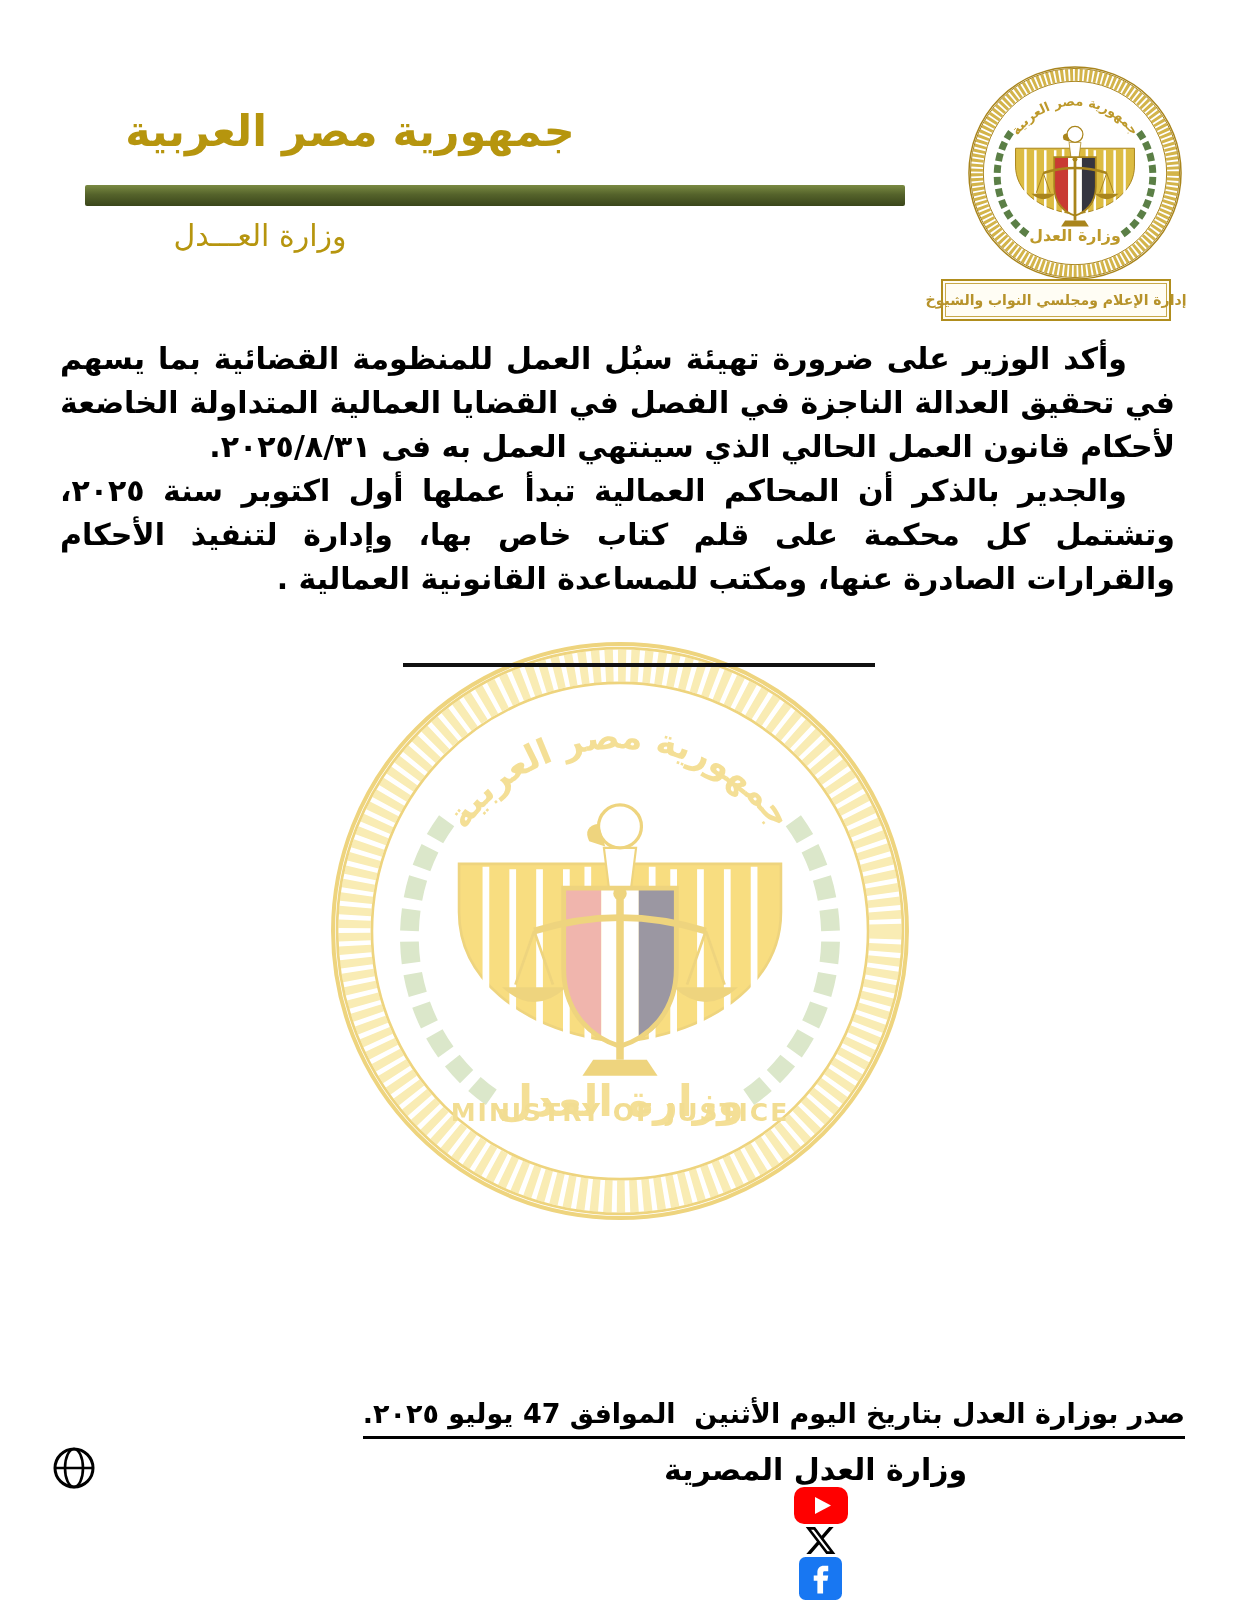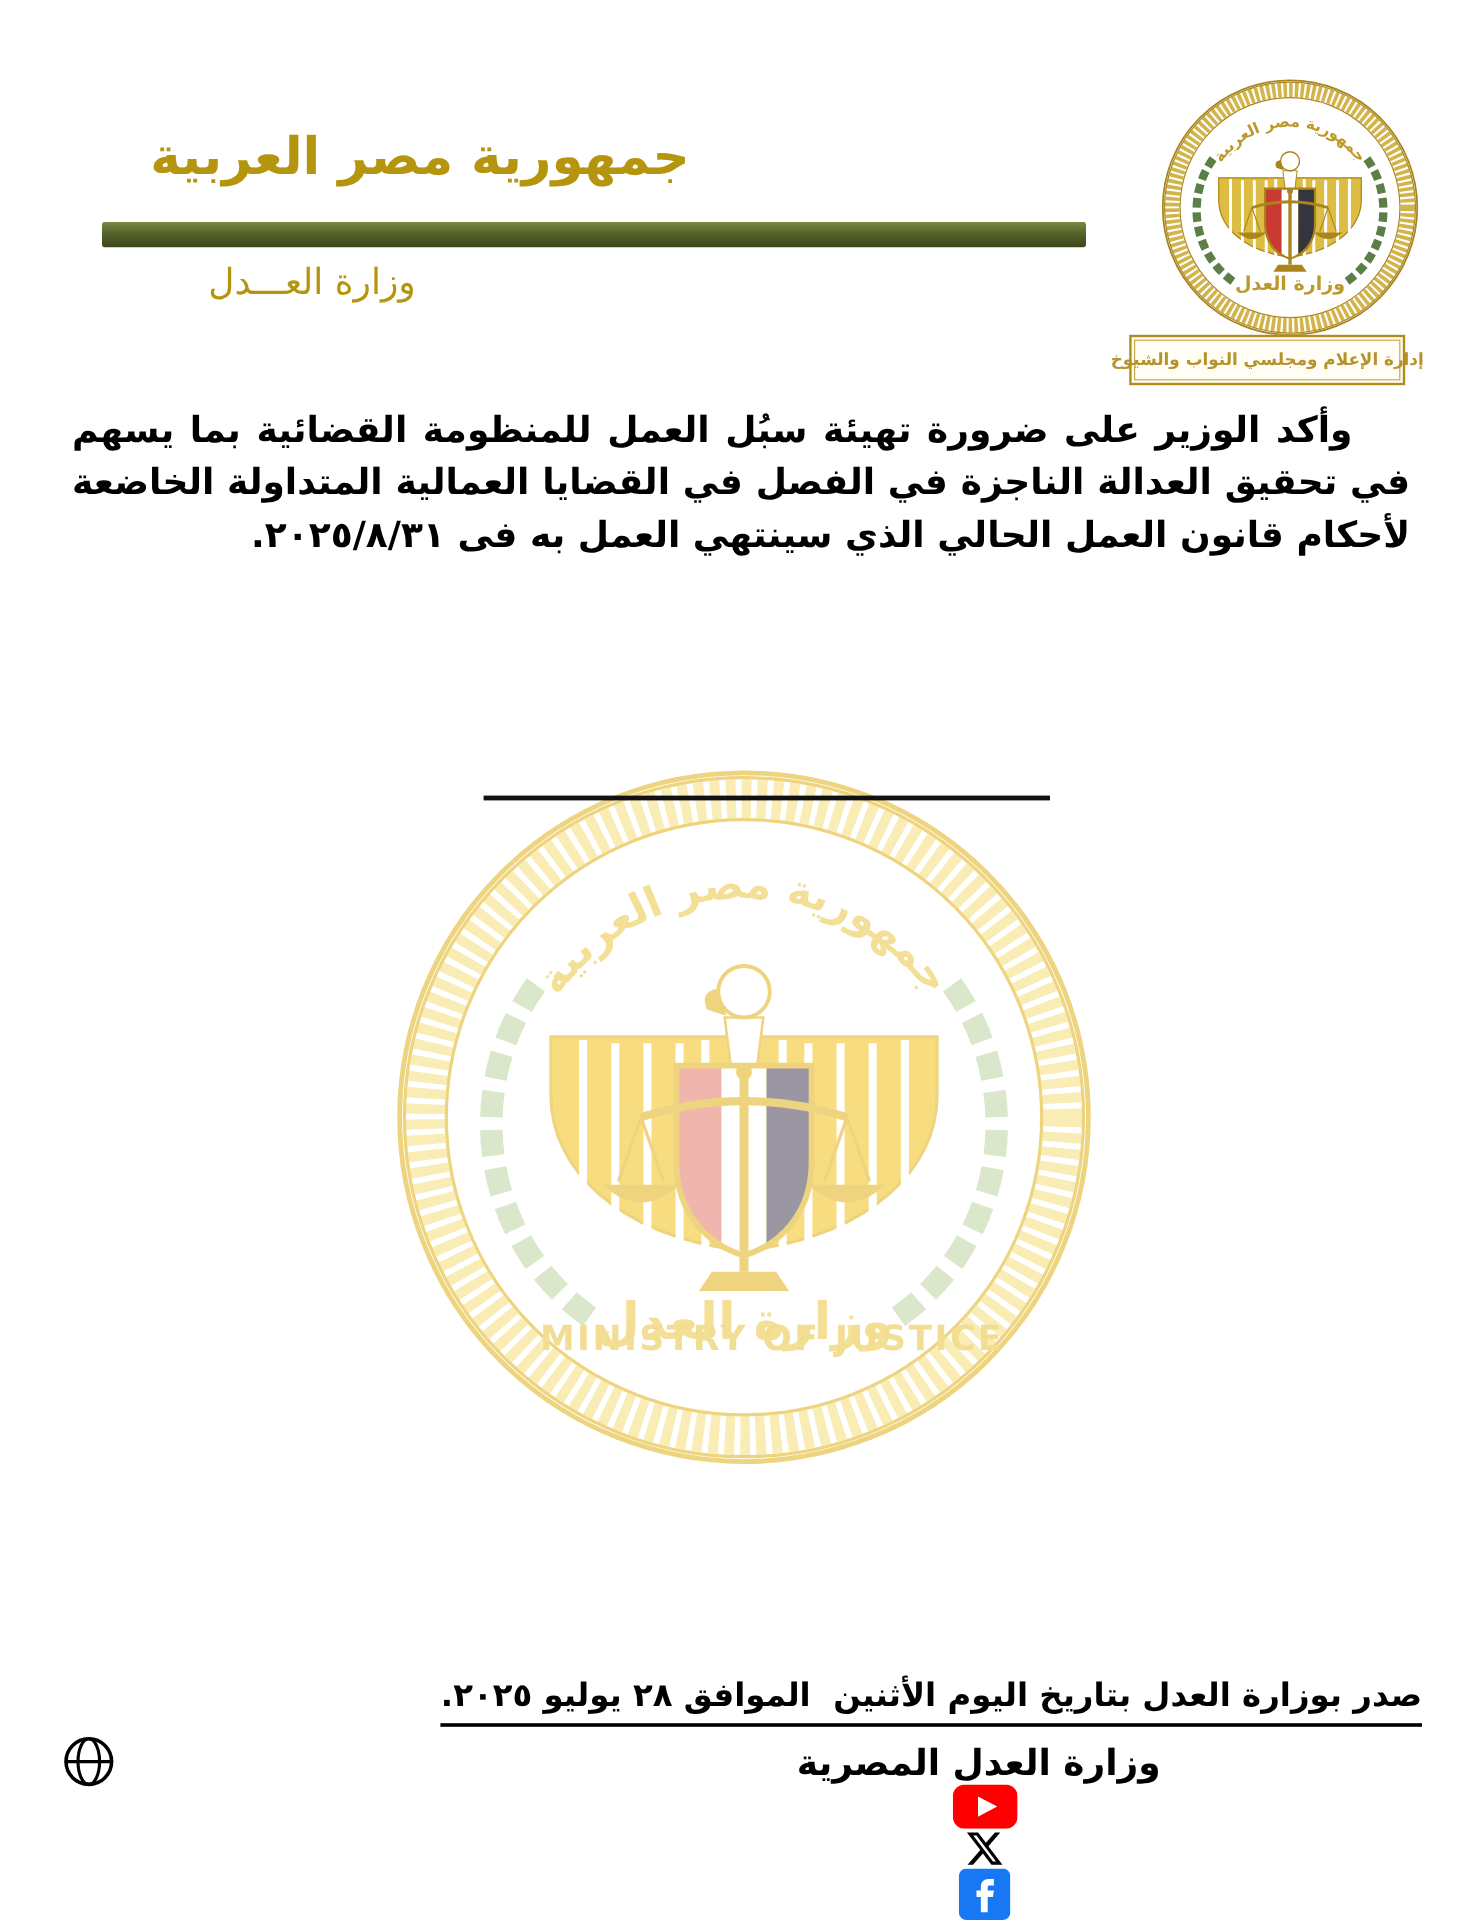--- a/index.html
+++ b/index.html
@@ -29,21 +29,21 @@
     --gold:#bd992b;--gold2:#a9851c;--goldband:#d3b44a;--stripe:#dcbc42;
     --red:#c93a33;--dark:#35353f;--green:#5b7f46;
   }
   .seal-wm{
     left:325px;top:636px;width:590px;height:590px;
     --gold:#f4df96;--gold2:#eed47e;--goldband:#f9ecb4;--stripe:#f8dd80;
     --red:#f0b5ad;--dark:#9b97a2;--green:#dbe7ca;
   }
   .wm-english{
     position:absolute;left:450px;top:1098px;width:340px;text-align:center;
-    color:#f2dd92;font-size:29px;font-weight:bold;letter-spacing:2px;white-space:nowrap;
+    color:#f2dd92;font-size:25px;font-weight:bold;letter-spacing:2px;white-space:nowrap;
   }
   .banner{
     position:absolute;left:941px;top:279px;width:230px;height:42px;
     border:2px solid #b08d1d;background:#fffdf4;padding:2px;box-sizing:border-box;
   }
   .banner-inner{
     border:1px solid #c8a94a;height:100%;box-sizing:border-box;
     display:flex;align-items:center;justify-content:center;
     color:#b6922a;font-weight:bold;font-size:14px;direction:rtl;white-space:nowrap;
   }
@@ -145,25 +145,26 @@
   </svg>
 
   <div class="banner">
     <div class="banner-inner">
       <span>إدارة الإعلام ومجلسي النواب والشيوخ</span>
     </div>
   </div>
 
   <div class="body-text">
     <p>وأكد الوزير على ضرورة تهيئة سبُل العمل للمنظومة القضائية بما يسهم في تحقيق العدالة الناجزة في الفصل في القضايا العمالية المتداولة الخاضعة لأحكام قانون العمل الحالي الذي سينتهي العمل به فى ٢٠٢٥/٨/٣١.</p>
+    <p>والجدير بالذكر أن المحاكم العمالية تبدأ عملها أول اكتوبر سنة ٢٠٢٥، وتشتمل كل محكمة على قلم كتاب خاص بها، وإدارة لتنفيذ الأحكام والقرارات الصادرة عنها، ومكتب للمساعدة القانونية العمالية .</p>
   </div>
 
   <div class="divider"></div>
 
-  <div class="issued">صدر بوزارة العدل بتاريخ اليوم الأثنين  الموافق ٢٨ يوليو ٢٠٢٥.</div>
+  <div class="issued">صدر بوزارة العدل بتاريخ اليوم الأثنين  الموافق 47 يوليو ٢٠٢٥.</div>
 
   <div class="website">
     <svg class="globe" viewBox="0 0 48 48">
       <circle cx="24" cy="24" r="19" style="fill:none;stroke:#000;stroke-width:3"></circle>
       <ellipse cx="24" cy="24" rx="9" ry="19" style="fill:none;stroke:#000;stroke-width:2.6"></ellipse>
       <line x1="5" y1="24" x2="43" y2="24" style="stroke:#000;stroke-width:2.6"></line>
     </svg>
   </div>
 
   <div class="social">

